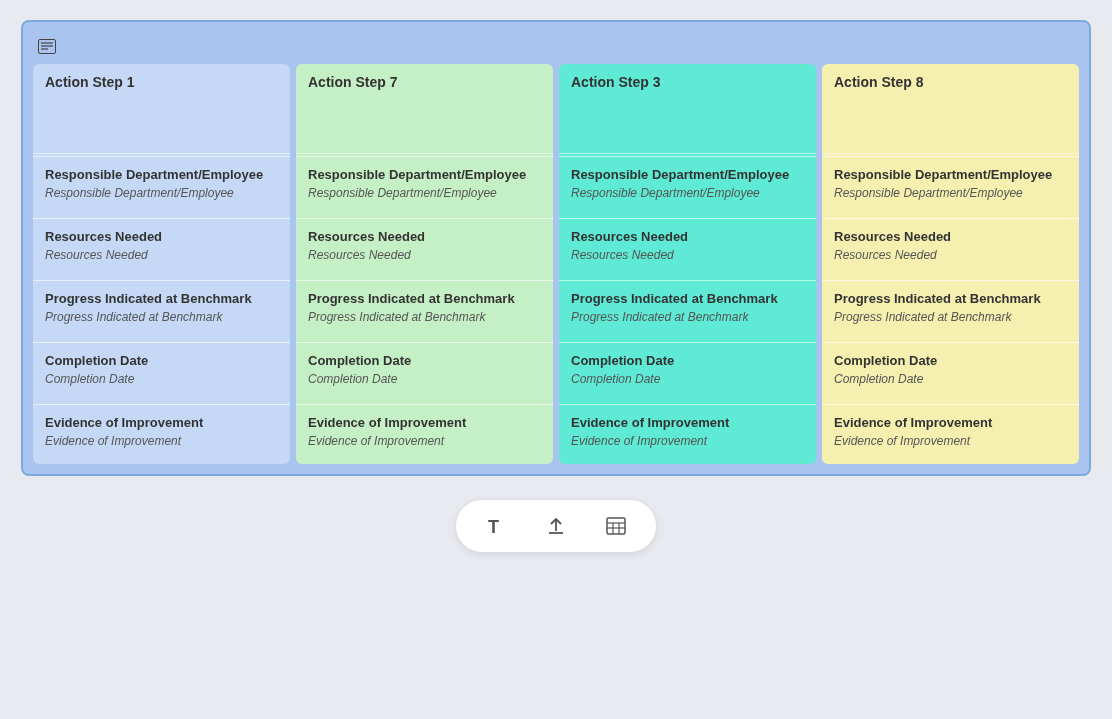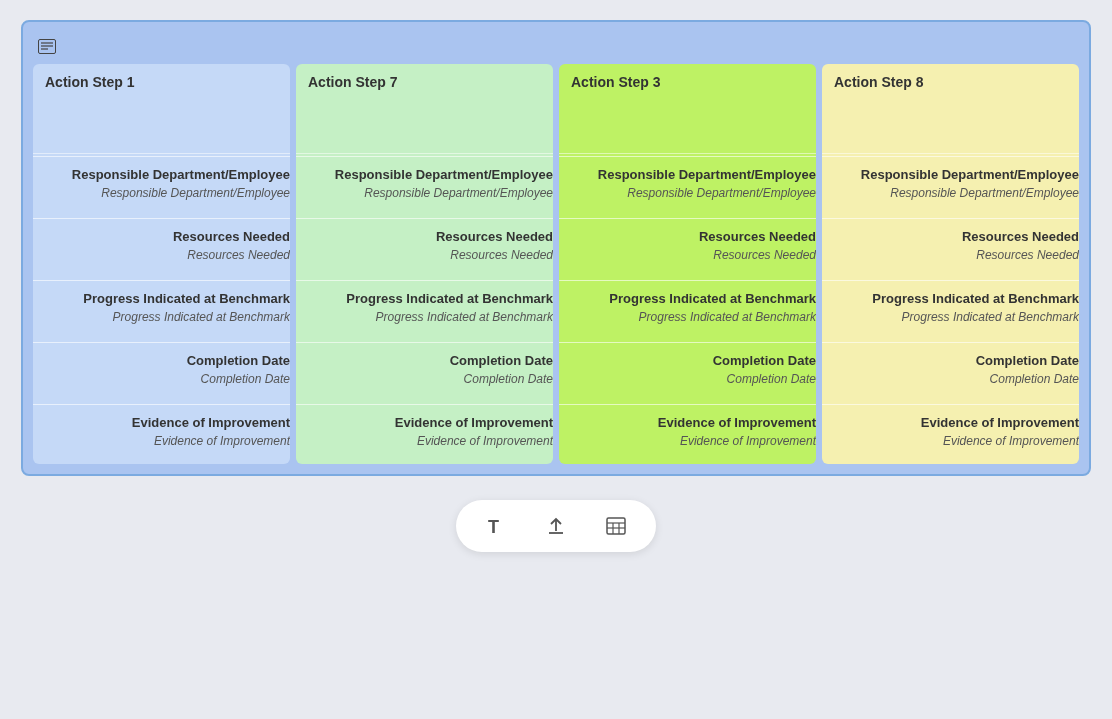--- a/index.html
+++ b/index.html
@@ -54,36 +54,35 @@
     .column {
       border-radius: 6px;
       overflow: hidden;
       display: flex;
       flex-direction: column;
       gap: 2px;
     }
 
     .col-blue { background: #c5d9f7; }
     .col-green { background: #c5f0c5; }
-    .col-pink { background: #bef264; }
+    .col-pink { background: #5eead4; }
     .col-yellow { background: #f5f0b0; }
 
     .action-step-header {
       padding: 10px 12px 30px 12px;
       font-size: 14px;
       font-weight: 600;
       color: #333;
       border-bottom: 1px solid rgba(255,255,255,0.5);
       min-height: 90px;
     }
 
     .section {
       padding: 10px 0 16px 12px;
       border-top: 1px solid rgba(255,255,255,0.6);
-      text-align: right;
     }
 
     .section-label {
       font-size: 13px;
       font-weight: 600;
       color: #333;
       margin-bottom: 4px;
     }
 
     .section-value {

